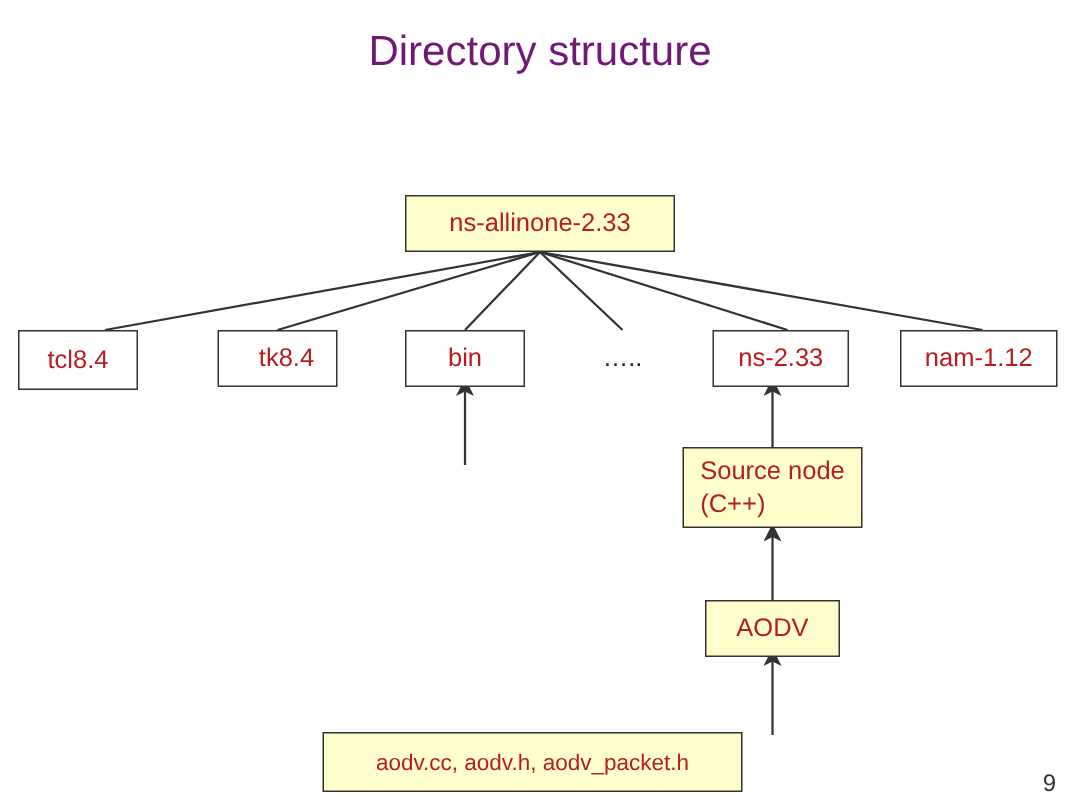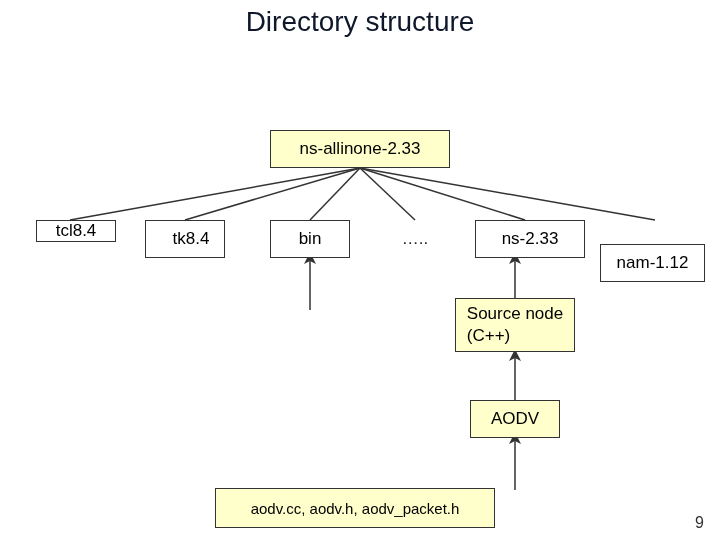--- a/index.html
+++ b/index.html
@@ -10,42 +10,42 @@
       background: #ffffff;
       font-family: Arial, sans-serif;
       position: relative;
       overflow: hidden;
     }
 
     .page-title {
       text-align: center;
       font-size: 28px;
       font-weight: normal;
-      padding-top: 6px;
-      color: #0f172a;
+      padding-top: 18px;
+      color: #701a75;
     }
 
     .diagram {
       position: absolute;
       top: 60px;
       left: 0;
       width: 720px;
       height: 480px;
     }
 
     
     .box {
       position: absolute;
       border: 1.5px solid #333;
       background: #fff;
       display: flex;
       align-items: center;
       justify-content: center;
       font-size: 17px;
-      color: #000000;
+      color: #b91c1c;
       text-align: center;
     }
 
     .box-yellow {
       background: #ffffcc;
     }
 
     
     .connector-svg {
       position: absolute;
@@ -96,41 +96,41 @@
       <marker id="arrow" markerWidth="8" markerHeight="8" refX="4" refY="4" orient="auto">
         <path d="M0,0 L8,4 L0,8 L2,4 Z" fill="#333"></path>
       </marker>
     </defs>
   </svg>
 
   <div class="box box-yellow" style="left:270px;top:70px;width:180px;height:38px;">
     <span>ns-allinone-2.33</span>
   </div>
 
-  <div class="box" style="left:36px;top:160px;width:80px;height:22px;">
+  <div class="box" style="left:12px;top:160px;width:80px;height:40px;">
     <span>tcl8.4</span>
   </div>
 
   <div class="box" style="left:145px;top:160px;width:80px;height:38px;padding-left:12px;">
     <span>tk8.4</span>
   </div>
 
   <div class="box" style="left:270px;top:160px;width:80px;height:38px;">
     <span>bin</span>
   </div>
 
   <div style="position:absolute;left:385px;top:160px;width:60px;height:38px;display:flex;align-items:center;justify-content:center;font-size:17px;color:#222;">
     <span>…..</span>
   </div>
 
-  <div class="box" style="left:475px;top:160px;width:110px;height:38px;">
+  <div class="box" style="left:475px;top:160px;width:91px;height:38px;">
     <span>ns-2.33</span>
   </div>
 
-  <div class="box" style="left:600px;top:160px;width:105px;height:38px;margin-top:24px;">
+  <div class="box" style="left:600px;top:160px;width:105px;height:38px;">
     <span>nam-1.12</span>
   </div>
 
 
   <div class="box box-yellow" style="left:455px;top:238px;width:120px;height:54px;line-height:1.3;">
     <span style="text-align:left;">Source node<br>(C++)</span>
   </div>
 
   <div class="box box-yellow" style="left:215px;top:428px;width:280px;height:40px;">
     <span style="font-size:15px;">aodv.cc, aodv.h, aodv_packet.h</span>

